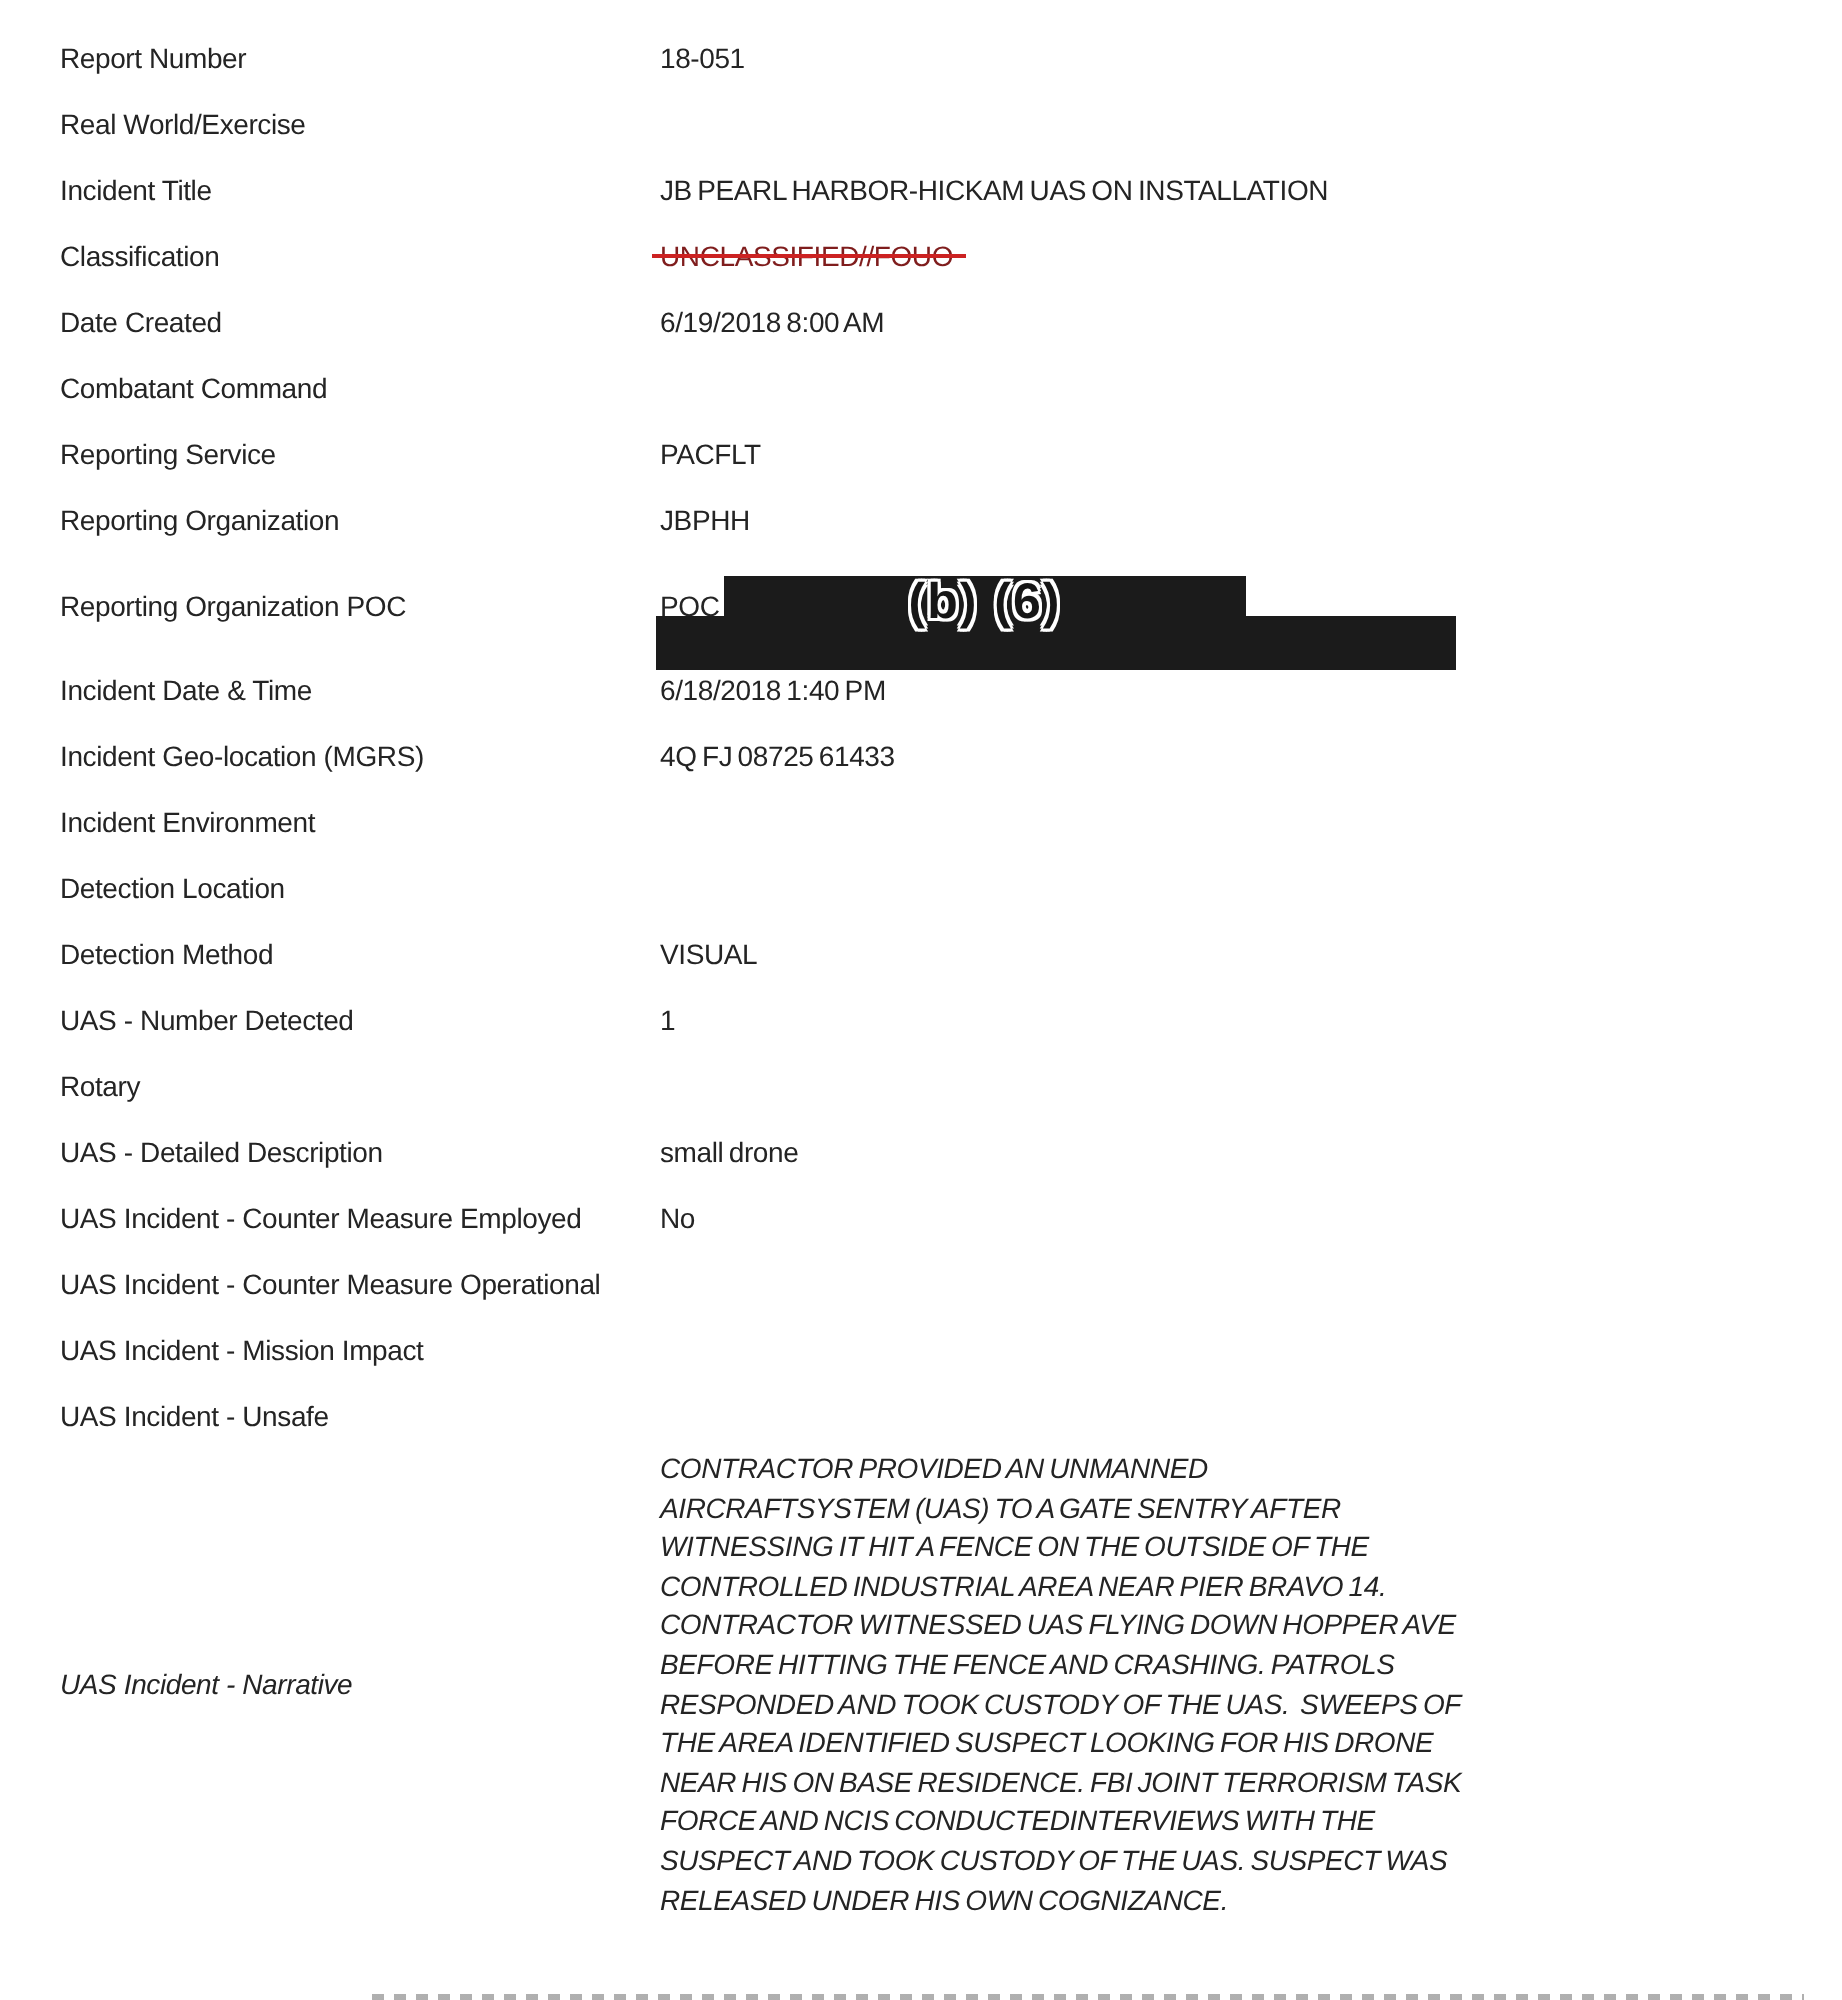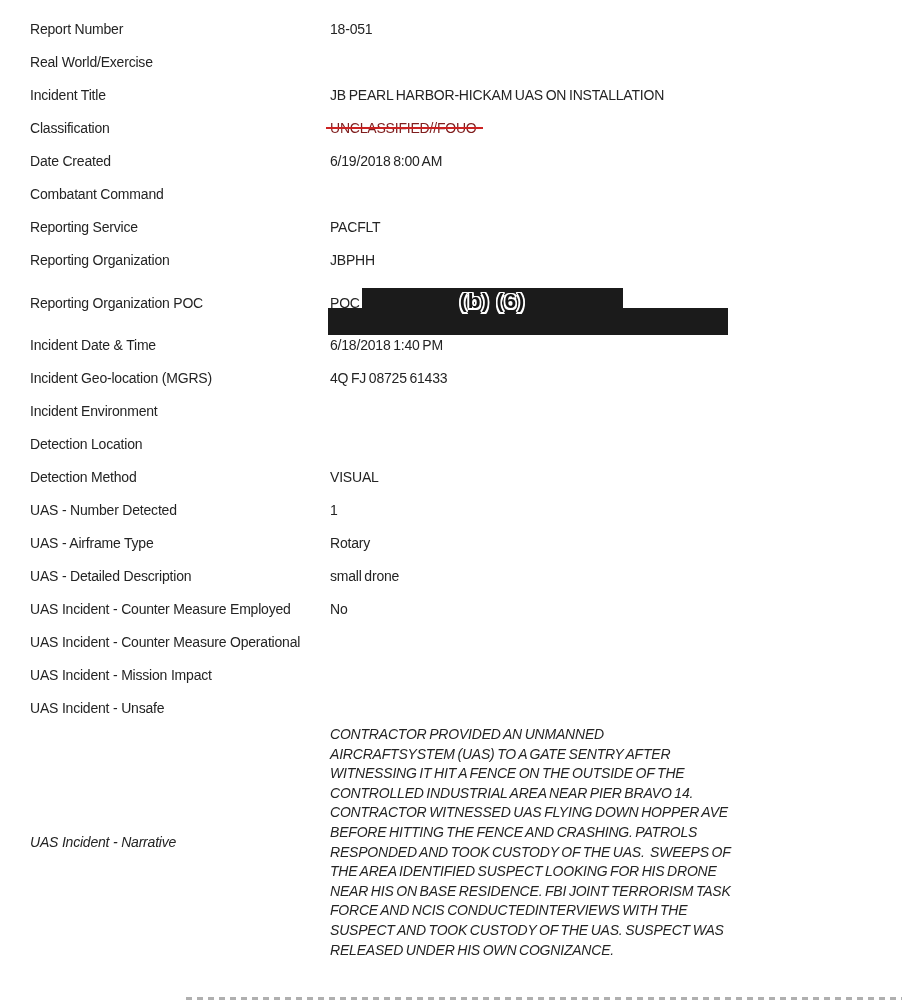--- a/index.html
+++ b/index.html
@@ -87,21 +87,21 @@
     background: #1b1b1b;
     z-index: 2;
     display: flex;
     align-items: flex-start;
     justify-content: center;
   }
   .redaction-exemption {
     position: relative;
     z-index: 3;
     margin-top: 1px;
-    font-size: 21px;
+    font-size: 25px;
     font-weight: bold;
     line-height: 24px;
     letter-spacing: 1px;
     color: #161616;
     text-shadow:
       -1.5px -1.5px 0 #ffffff,  1.5px -1.5px 0 #ffffff,
       -1.5px  1.5px 0 #ffffff,  1.5px  1.5px 0 #ffffff,
        0 -1.5px 0 #ffffff,      0  1.5px 0 #ffffff,
       -1.5px  0   0 #ffffff,    1.5px  0   0 #ffffff;
   }
@@ -242,21 +242,20 @@
 
   <div class="row">
     <div class="label">UAS - Number Detected</div>
     <div class="value">
       <span class="value-text">1</span>
       
     </div>
   </div>
 
   <div class="row">
-    <div class="label">UAS - Airframe Type</div>
     <div class="value">
       <span class="value-text">Rotary</span>
       
     </div>
   </div>
 
   <div class="row">
     <div class="label">UAS - Detailed Description</div>
     <div class="value">
       <span class="value-text">small drone</span>

